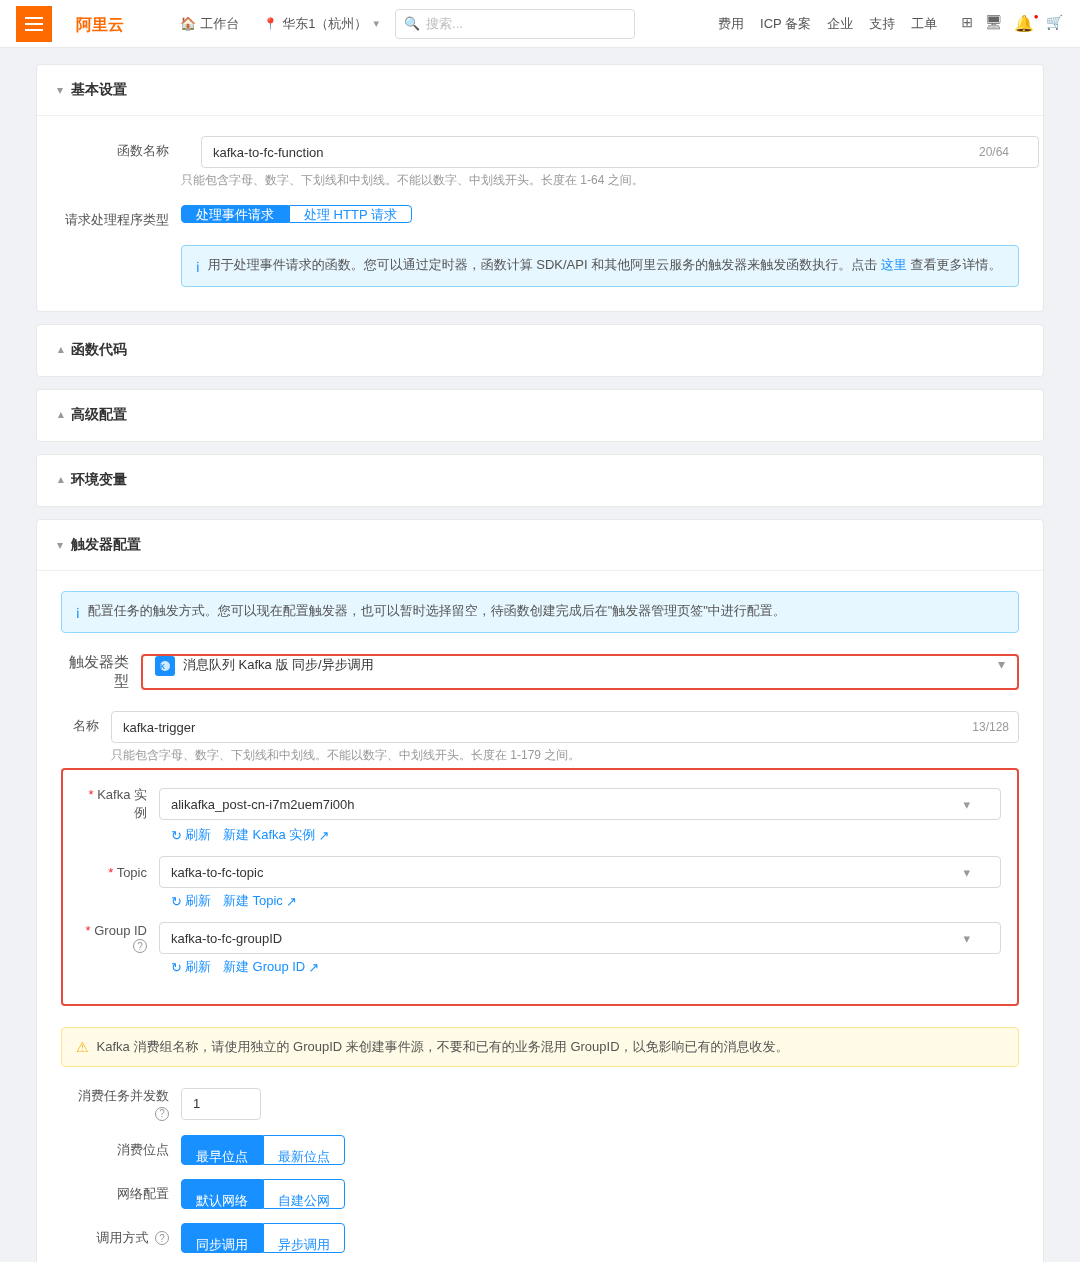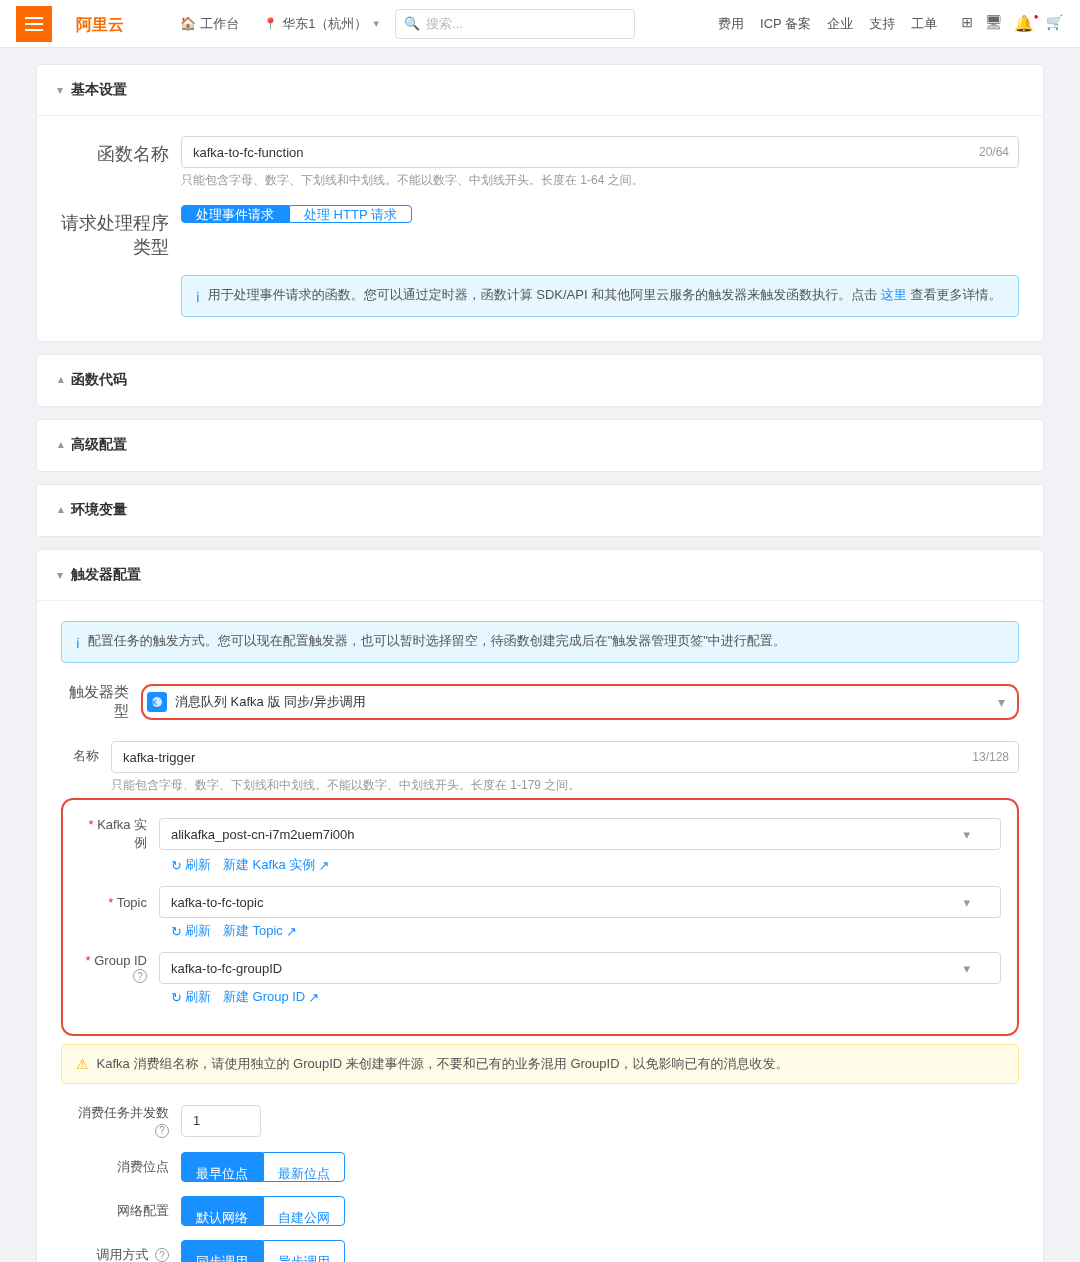--- a/index.html
+++ b/index.html
@@ -24,21 +24,21 @@
     .section-header { padding: 16px 20px; display: flex; align-items: center; gap: 8px; cursor: pointer; border-bottom: 1px solid transparent; }
     .section-header.expanded { border-bottom: 1px solid #f0f0f0; }
     .section-chevron { color: #999; font-size: 12px; transition: transform 0.2s; }
     .section-chevron.down { transform: rotate(0deg); }
     .section-chevron.right { transform: rotate(-90deg); }
     .section-title { font-size: 14px; font-weight: 600; color: #333; }
     .section-body { padding: 20px 24px 24px; }
     
     
     .form-row { display: flex; align-items: flex-start; margin-bottom: 16px; }
-    .form-label { width: 120px; min-width: 120px; text-align: right; padding-right: 12px; padding-top: 6px; color: #555; font-size: 18px; }
+    .form-label { width: 120px; min-width: 120px; text-align: right; padding-right: 12px; padding-top: 6px; color: #555; font-size: 13px; }
     .form-content { flex: 1; }
     .form-input-with-count { position: relative; }
     .form-input-with-count input { width: 100%; height: 32px; border: 1px solid #d9d9d9; border-radius: 4px; padding: 0 60px 0 11px; font-size: 13px; color: #333; }
     .input-count { position: absolute; right: 10px; top: 50%; transform: translateY(-50%); color: #999; font-size: 12px; }
     .form-hint { font-size: 12px; color: #999; margin-top: 4px; }
     
     
     .btn-tab-group { display: flex; gap: 0; }
     .btn-tab { height: 18px; padding: 0 14px; border: 1px solid #1890ff; font-size: 13px; cursor: pointer; background: #fff; color: #1890ff; }
     .btn-tab:first-child { border-radius: 4px 0 0 4px; }
@@ -52,28 +52,28 @@
     
     
     .warning-box { background: #fffbe6; border: 1px solid #ffe58f; border-radius: 4px; padding: 10px 14px; display: flex; align-items: flex-start; gap: 8px; font-size: 13px; color: #555; }
     .warning-box-icon { color: #faad14; font-size: 14px; margin-top: 1px; flex-shrink: 0; }
     .trigger-header { padding: 16px 20px; display: flex; align-items: center; gap: 8px; border-bottom: 1px solid #f0f0f0; }
     .trigger-body { padding: 20px 24px 24px; }
     
     
     .trigger-type-row { display: flex; align-items: center; margin-bottom: 20px; }
     .trigger-type-label { width: 80px; text-align: right; padding-right: 12px; color: #555; font-size: 15px; }
-    .trigger-type-select { flex: 1; height: 36px; border: 2px solid #e74c3c; border-radius: 11px; display: flex; align-items: center; padding: 0 4px; background: #fff; cursor: pointer; }
+    .trigger-type-select { flex: 1; height: 36px; border: 2px solid #e74c3c; border-radius: 4px; display: flex; padding: 0 12px; background: #fff; cursor: pointer; }
     .trigger-type-icon { width: 20px; height: 20px; background: #1890ff; border-radius: 3px; display: flex; align-items: center; justify-content: center; margin-right: 8px; flex-shrink: 0; }
     .trigger-type-icon svg { fill: white; }
     .trigger-type-text { font-size: 13px; color: #333; }
     .trigger-chevron { margin-left: auto; color: #999; }
     
     
-    .red-border-box { border: 2px solid #e74c3c; border-radius: 12px; padding: 16px; margin-bottom: 8px; }
+    .red-border-box { border: 2px solid #e74c3c; border-radius: 4px; padding: 16px; margin-bottom: 21px; }
     
     
     .select-row { display: flex; align-items: center; margin-bottom: 4px; }
     .select-label { width: 80px; min-width: 80px; text-align: right; padding-right: 12px; color: #555; font-size: 13px; }
     .select-label.required::before { content: '* '; color: #f5222d; }
     .select-control { flex: 1; height: 32px; border: 1px solid #d9d9d9; border-radius: 4px; padding: 0 30px 0 11px; font-size: 13px; color: #333; background: #fff; display: flex; align-items: center; position: relative; cursor: pointer; }
     
     
     .refresh-row { display: flex; align-items: center; gap: 12px; padding-left: 92px; margin-bottom: 12px; }
     .refresh-link { color: #1890ff; font-size: 13px; cursor: pointer; display: flex; align-items: center; gap: 3px; }
@@ -151,21 +151,21 @@
     <div class="section-header expanded">
       <span class="section-chevron down">▾</span>
       <span class="section-title">基本设置</span>
     </div>
     <div class="section-body">
 
       <div class="form-row">
         <div class="form-label">函数名称</div>
         <div class="form-content">
           <div class="form-input-with-count">
-            <input type="text" value="kafka-to-fc-function" style="width: 100%; height: 32px; border: 1px solid rgb(217, 217, 217); border-radius: 4px; padding: 0px 60px 0px 11px; font-size: 13px; color: rgb(51, 51, 51); font-family: inherit; outline: none;">
+            <input type="text" value="kafka-to-fc-function" style="width: 100%; height: 32px; border: 1px solid rgb(217, 217, 217); border-radius: 4px; padding: 0px 60px 0px 11px; font-size: 13px; color: rgb(51, 51, 51); font-family: inherit; outline: none; margin-left: 20px;">
             <span class="input-count">20/64</span>
           </div>
           <div class="form-hint">只能包含字母、数字、下划线和中划线。不能以数字、中划线开头。长度在 1-64 之间。</div>
         </div>
       </div>
 
       <div class="form-row">
         <div class="form-label">请求处理程序类型</div>
         <div class="form-content">
           <div class="btn-tab-group">

